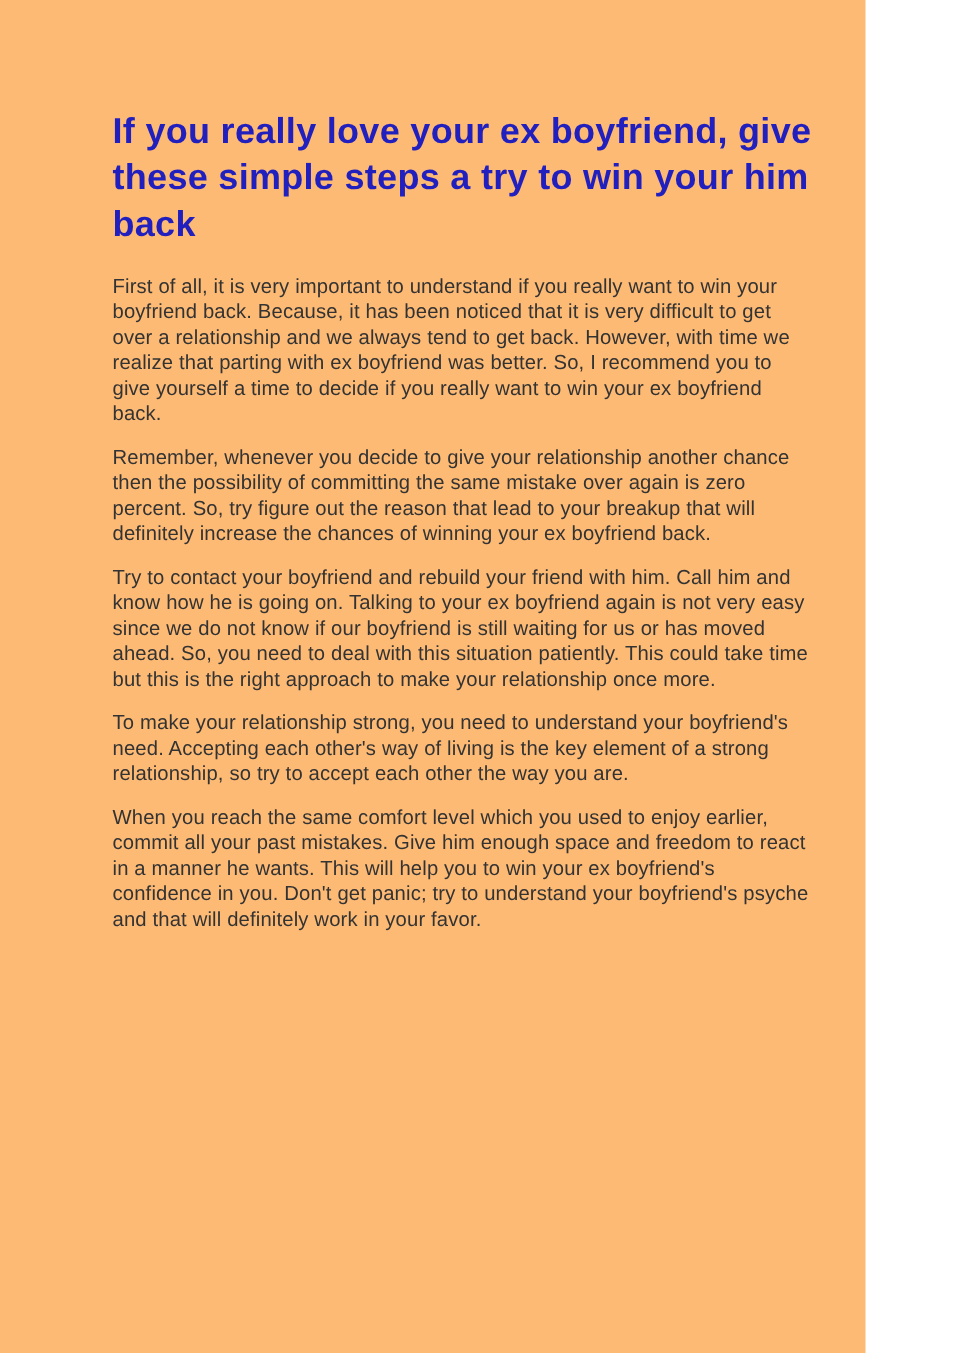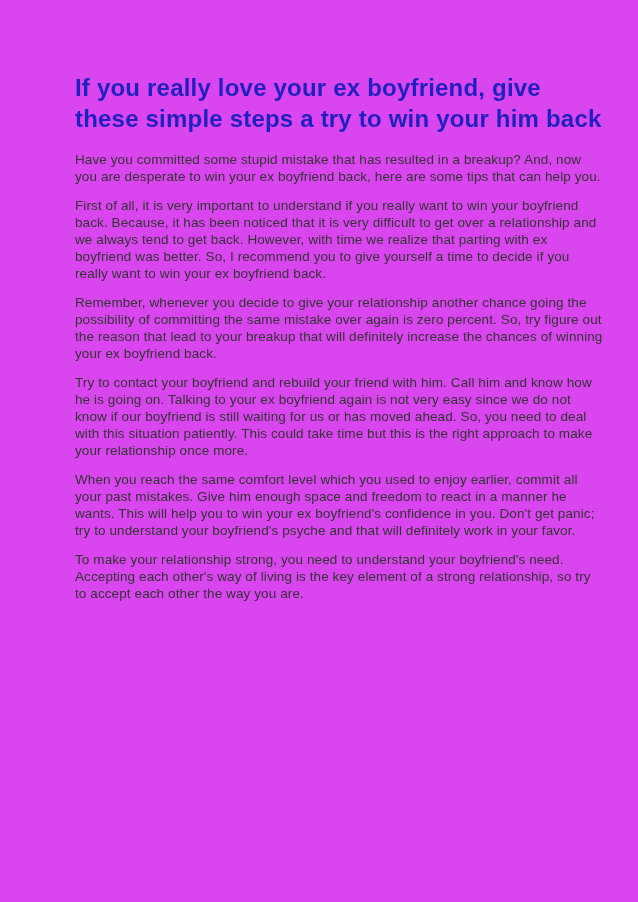--- a/index.html
+++ b/index.html
@@ -7,23 +7,23 @@
     padding: 0;
     background: #ffffff;
   }
   body {
     width: 638px;
     height: 902px;
     font-family: "Liberation Sans", "DejaVu Sans", sans-serif;
     overflow: hidden;
   }
   .page {
-    width: 638px;
+    width: 577px;
     height: 902px;
-    background: #d946ef;
+    background: #fdba74;
     box-sizing: border-box;
     padding: 72px 35px 0 75px;
   }
   .doc-title {
     margin: 0 0 17px 0;
     font-size: 24px;
     line-height: 31px;
     font-weight: bold;
     color: #211fbe;
     letter-spacing: 0.2px;
@@ -35,25 +35,24 @@
     color: #333333;
     letter-spacing: 0.1px;
   }
 </style>
 </head>
 <body>
 
 <div class="page">
   <h1 class="doc-title">If you really love your ex boyfriend, give these simple steps a try to win your him back</h1>
 
-  <p class="doc-paragraph">Have you committed some stupid mistake that has resulted in a breakup? And, now you are desperate to win your ex boyfriend back, here are some tips that can help you.</p>
 
   <p class="doc-paragraph">First of all, it is very important to understand if you really want to win your boyfriend back. Because, it has been noticed that it is very difficult to get over a relationship and we always tend to get back. However, with time we realize that parting with ex boyfriend was better. So, I recommend you to give yourself a time to decide if you really want to win your ex boyfriend back.</p>
 
 
-  <p class="doc-paragraph">Remember, whenever you decide to give your relationship another chance going the possibility of committing the same mistake over again is zero percent. So, try figure out the reason that lead to your breakup that will definitely increase the chances of winning your ex boyfriend back.</p>
+  <p class="doc-paragraph">Remember, whenever you decide to give your relationship another chance then the possibility of committing the same mistake over again is zero percent. So, try figure out the reason that lead to your breakup that will definitely increase the chances of winning your ex boyfriend back.</p>
 
   <p class="doc-paragraph">Try to contact your boyfriend and rebuild your friend with him. Call him and know how he is going on. Talking to your ex boyfriend again is not very easy since we do not know if our boyfriend is still waiting for us or has moved ahead. So, you need to deal with this situation patiently. This could take time but this is the right approach to make your relationship once more.</p>
 
+  <p class="doc-paragraph">To make your relationship strong, you need to understand your boyfriend's need. Accepting each other's way of living is the key element of a strong relationship, so try to accept each other the way you are.</p>
+
   <p class="doc-paragraph">When you reach the same comfort level which you used to enjoy earlier, commit all your past mistakes. Give him enough space and freedom to react in a manner he wants. This will help you to win your ex boyfriend's confidence in you. Don't get panic; try to understand your boyfriend's psyche and that will definitely work in your favor.</p>
-
-  <p class="doc-paragraph">To make your relationship strong, you need to understand your boyfriend's need. Accepting each other's way of living is the key element of a strong relationship, so try to accept each other the way you are.</p>
 </div>
 
 </body></html>

